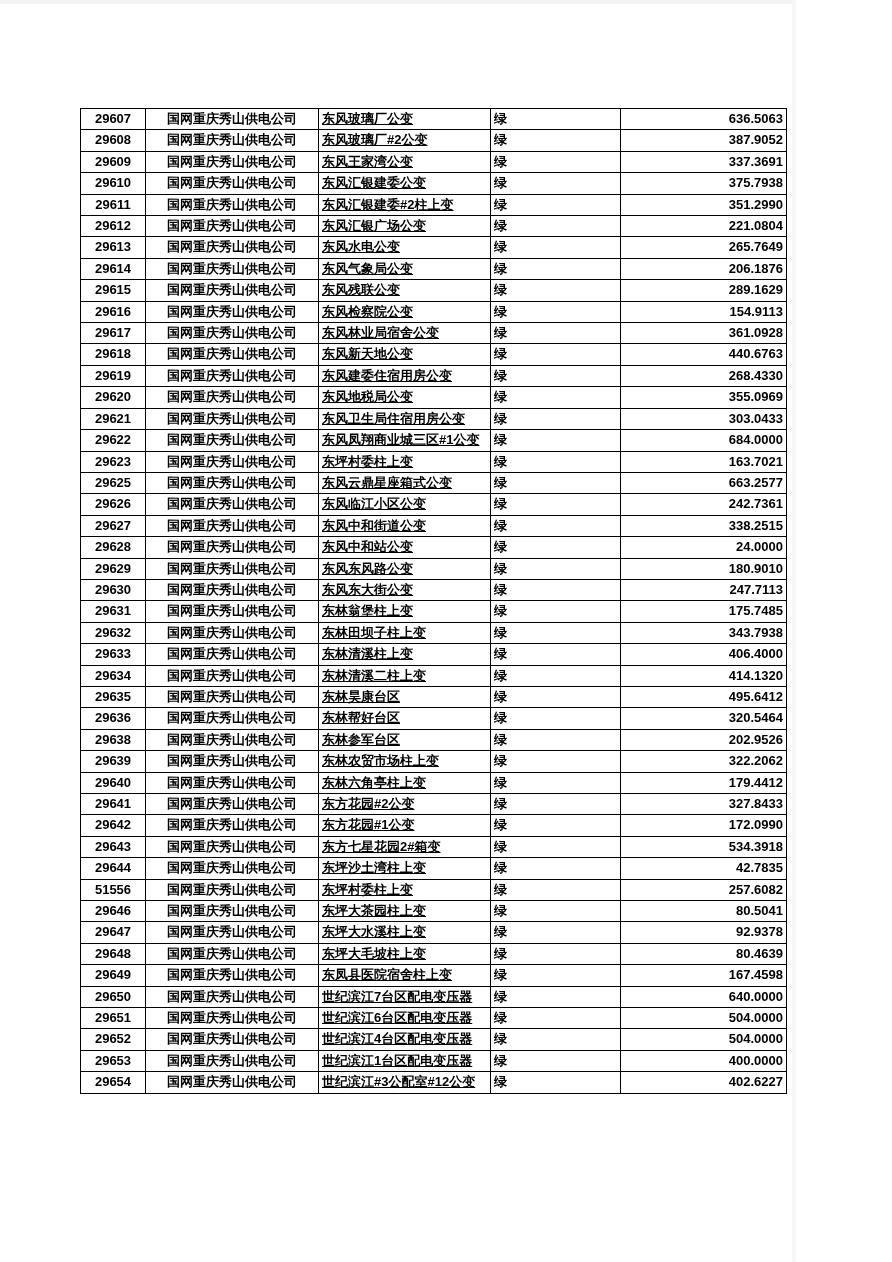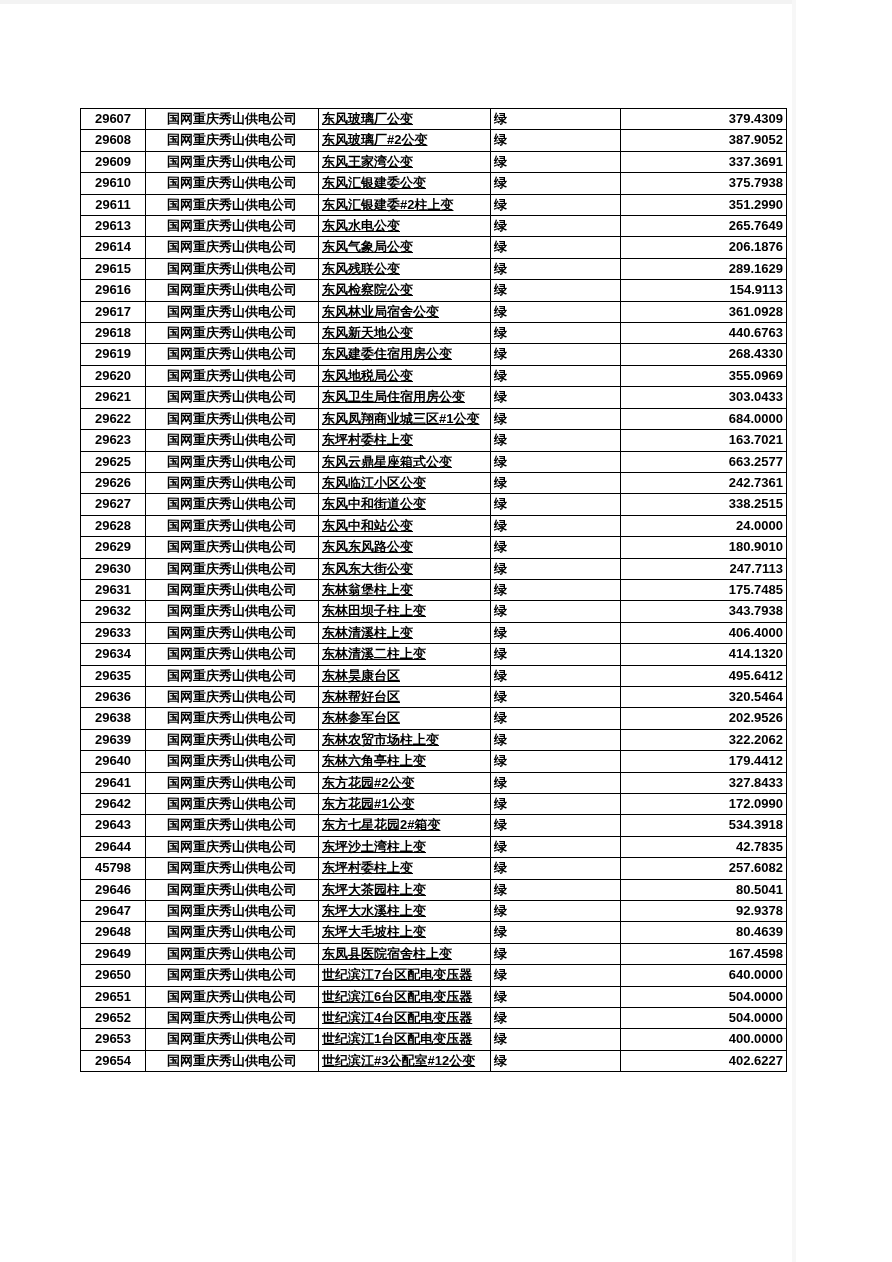--- a/index.html
+++ b/index.html
@@ -67,21 +67,21 @@
       <col style="width:172px">
       <col style="width:130px">
       <col style="width:166px">
     </colgroup>
     <tbody>
         <tr>
       <td class="c-id">29607</td>
       <td class="c-company">国网重庆秀山供电公司</td>
       <td class="c-name">东风玻璃厂公变</td>
       <td class="c-status">绿</td>
-      <td class="c-value">379.4309</td>
+      <td class="c-value">636.5063</td>
     </tr>
         <tr>
       <td class="c-id">29608</td>
       <td class="c-company">国网重庆秀山供电公司</td>
       <td class="c-name">东风玻璃厂#2公变</td>
       <td class="c-status">绿</td>
       <td class="c-value">387.9052</td>
     </tr>
         <tr>
       <td class="c-id">29609</td>
@@ -98,20 +98,27 @@
       <td class="c-value">375.7938</td>
     </tr>
         <tr>
       <td class="c-id">29611</td>
       <td class="c-company">国网重庆秀山供电公司</td>
       <td class="c-name">东风汇银建委#2柱上变</td>
       <td class="c-status">绿</td>
       <td class="c-value">351.2990</td>
     </tr>
         <tr>
+      <td class="c-id">29612</td>
+      <td class="c-company">国网重庆秀山供电公司</td>
+      <td class="c-name">东风汇银广场公变</td>
+      <td class="c-status">绿</td>
+      <td class="c-value">221.0804</td>
+    </tr>
+        <tr>
       <td class="c-id">29613</td>
       <td class="c-company">国网重庆秀山供电公司</td>
       <td class="c-name">东风水电公变</td>
       <td class="c-status">绿</td>
       <td class="c-value">265.7649</td>
     </tr>
         <tr>
       <td class="c-id">29614</td>
       <td class="c-company">国网重庆秀山供电公司</td>
       <td class="c-name">东风气象局公变</td>
@@ -308,21 +315,21 @@
       <td class="c-value">534.3918</td>
     </tr>
         <tr>
       <td class="c-id">29644</td>
       <td class="c-company">国网重庆秀山供电公司</td>
       <td class="c-name">东坪沙土湾柱上变</td>
       <td class="c-status">绿</td>
       <td class="c-value">42.7835</td>
     </tr>
         <tr>
-      <td class="c-id">45798</td>
+      <td class="c-id">51556</td>
       <td class="c-company">国网重庆秀山供电公司</td>
       <td class="c-name">东坪村委柱上变</td>
       <td class="c-status">绿</td>
       <td class="c-value">257.6082</td>
     </tr>
         <tr>
       <td class="c-id">29646</td>
       <td class="c-company">国网重庆秀山供电公司</td>
       <td class="c-name">东坪大茶园柱上变</td>
       <td class="c-status">绿</td>

